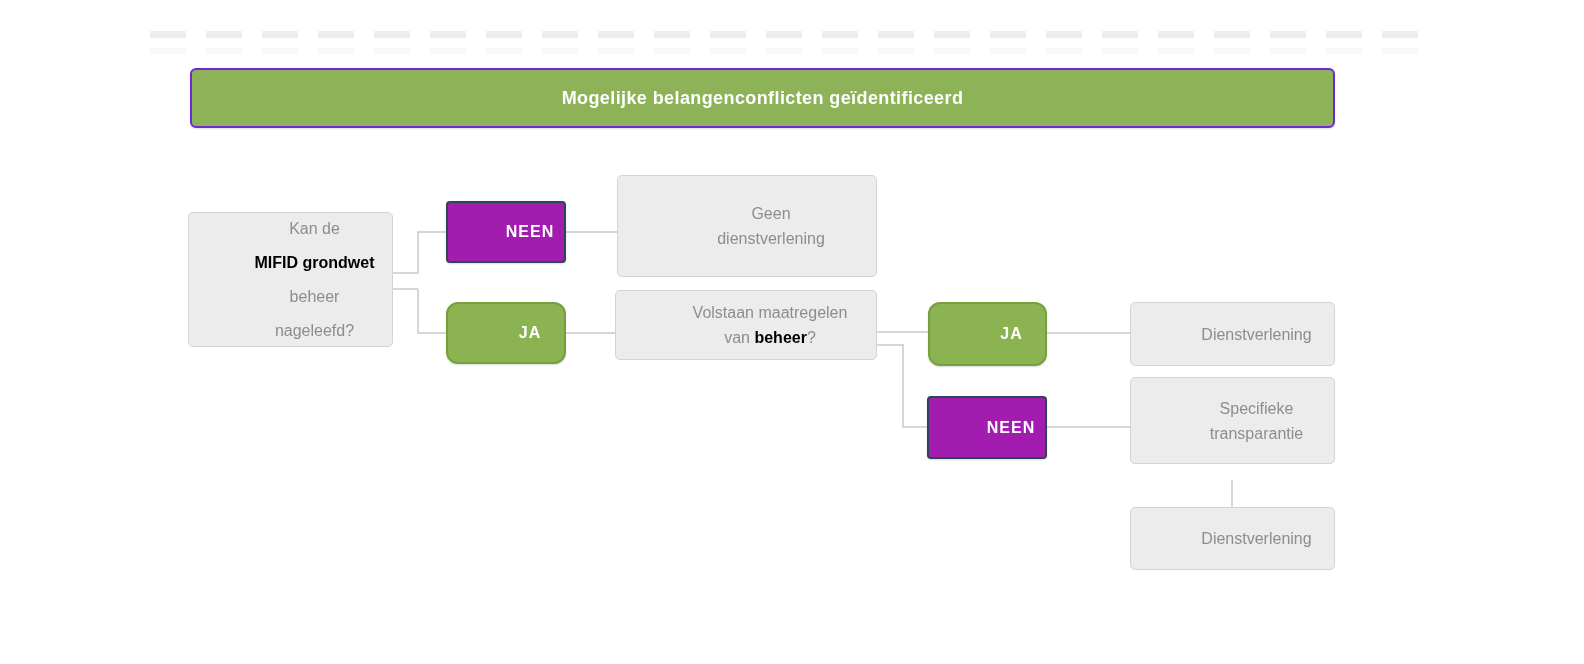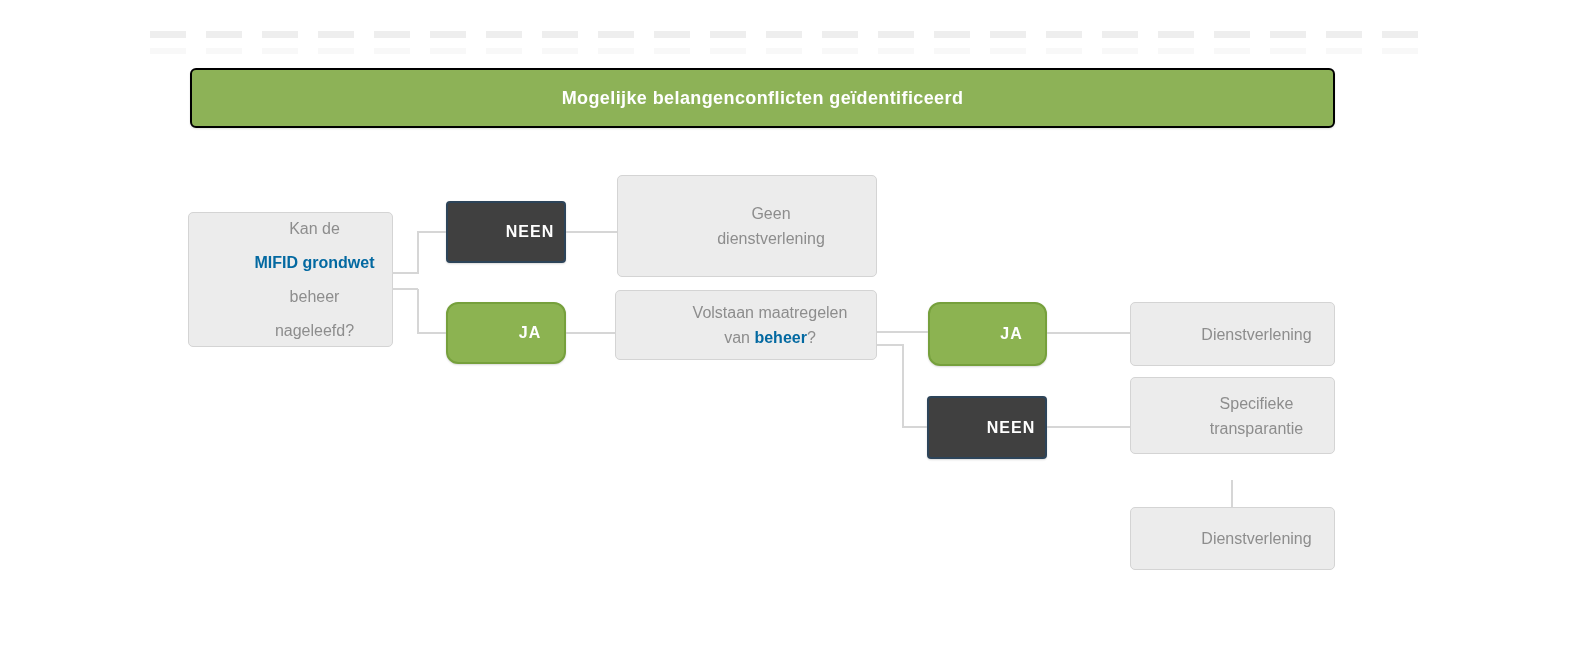--- a/index.html
+++ b/index.html
@@ -29,21 +29,21 @@
 
   
   .header-banner {
     position: absolute;
     left: 190px;
     top: 68px;
     width: 1145px;
     height: 60px;
     box-sizing: border-box;
     background: #8db257;
-    border: 2px solid #000000;
+    border: 2px solid #6d28d9;
     border-radius: 6px;
     display: flex;
     align-items: center;
     justify-content: center;
     color: #ffffff;
     font-size: 18px;
     font-weight: bold;
     letter-spacing: 0.4px;
     box-shadow: 0 1px 2px rgba(0,0,0,0.12);
   }
@@ -71,44 +71,44 @@
     background: #8cb351;
     border: 2px solid #76a03c;
     border-radius: 12px;
     color: #ffffff;
     font-size: 16px;
     font-weight: bold;
     letter-spacing: 1px;
     box-shadow: 0 1px 2px rgba(0,0,0,0.15);
   }
   .node-navy {
-    background: #404040;
+    background: #a21caf;
     border: 2px solid #2d4459;
     border-radius: 4px;
     color: #ffffff;
     font-size: 16px;
     font-weight: bold;
     letter-spacing: 1px;
     box-shadow: 0 1px 2px rgba(0,0,0,0.15);
   }
   .bold-gray {
     font-weight: bold;
-    color: #0369a1;
+    color: #000000;
   }
 
   
   #node-question-mifid   { left: 188px;  top: 212px; width: 205px; height: 135px; gap: 9px; }
   #node-neen1            { left: 446px;  top: 201px; width: 120px; height: 62px;  }
   #node-geen-dienst      { left: 617px;  top: 175px; width: 260px; height: 102px; }
   #node-ja1              { left: 446px;  top: 302px; width: 120px; height: 62px;  }
   #node-question-beheer  { left: 615px;  top: 290px; width: 262px; height: 70px;  }
   #node-ja2              { left: 928px;  top: 302px; width: 119px; height: 64px;  }
   #node-dienst-top       { left: 1130px; top: 302px; width: 205px; height: 64px;  }
   #node-neen2            { left: 927px;  top: 396px; width: 120px; height: 63px;  }
-  #node-specifieke       { left: 1130px; top: 377px; width: 205px; height: 77px; }
+  #node-specifieke       { left: 1130px; top: 377px; width: 205px; height: 87px; }
   #node-dienst-bottom    { left: 1130px; top: 507px; width: 205px; height: 63px;  }
 
   
   .conn {
     position: absolute;
     background: #d6d6d6;
   }
 </style>
 </head>
 <body>

